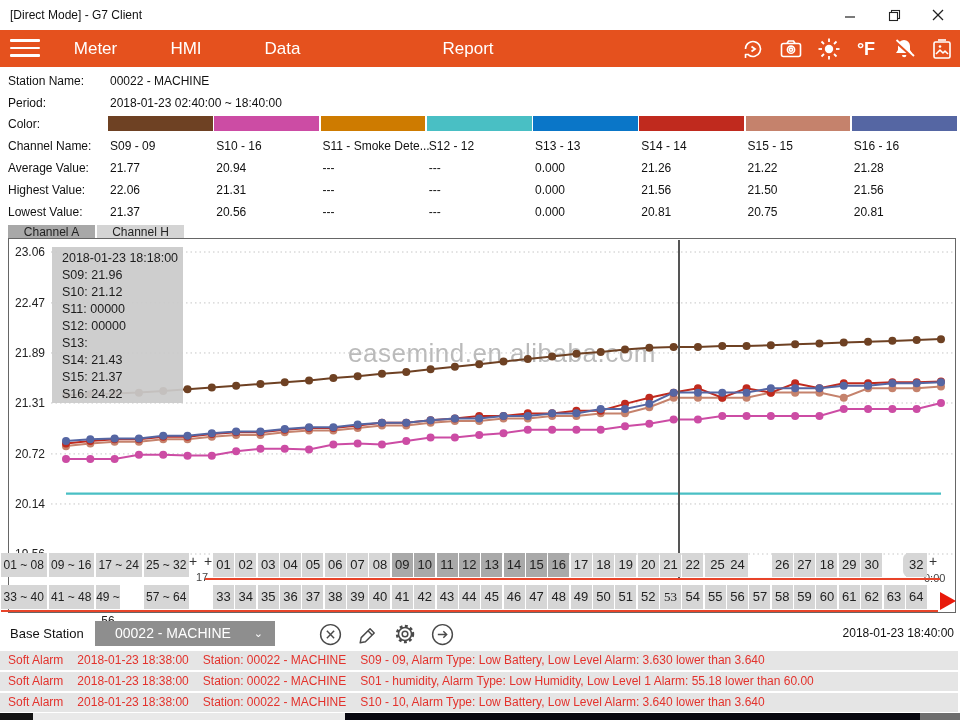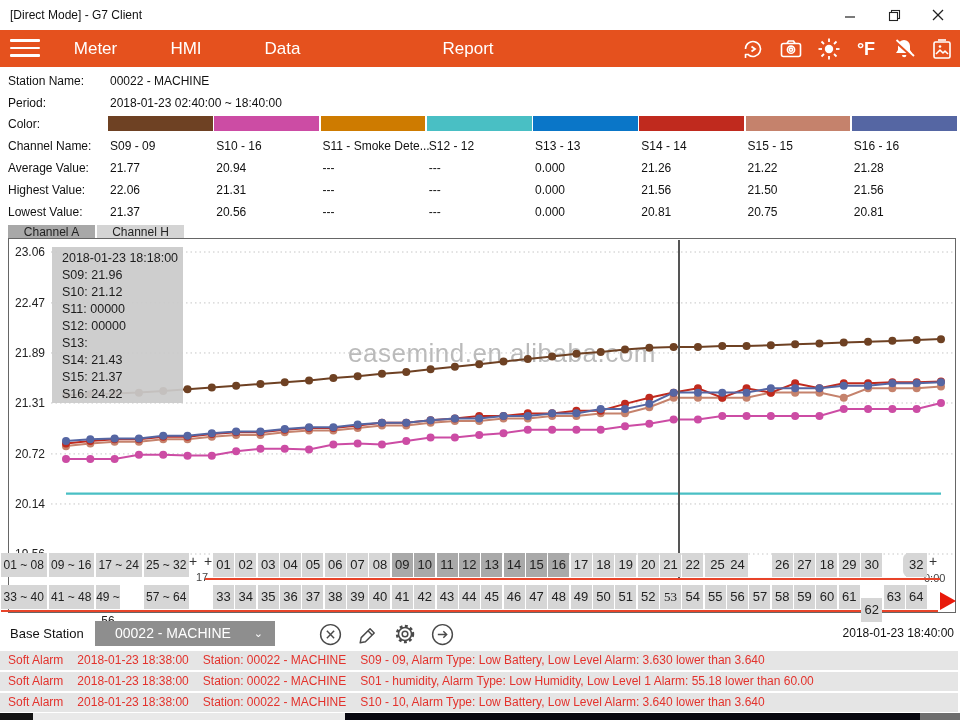--- a/index.html
+++ b/index.html
@@ -497,21 +497,21 @@
       <div class="gbox num" style="left: 637.65px; top: 585px; width: 21px;">52</div>
       <div class="gbox num" style="left: 660px; top: 585px; width: 21px; font-family: Liberation Serif, serif;">53</div>
       <div class="gbox num" style="left: 682.35px; top: 585px; width: 21px;">54</div>
       <div class="gbox num" style="left: 704.7px; top: 585px; width: 21px;">55</div>
       <div class="gbox num" style="left: 727.05px; top: 585px; width: 21px;">56</div>
       <div class="gbox num" style="left: 749.4px; top: 585px; width: 21px;">57</div>
       <div class="gbox num" style="left: 771.75px; top: 585px; width: 21px;">58</div>
       <div class="gbox num" style="left: 794.1px; top: 585px; width: 21px;">59</div>
       <div class="gbox num" style="left: 816.45px; top: 585px; width: 21px;">60</div>
       <div class="gbox num" style="left: 838.8px; top: 585px; width: 21px;">61</div>
-      <div class="gbox num" style="left: 861.15px; top: 598px; width: 21px;">62</div>
+      <div class="gbox num" style="left: 861.15px; top: 585px; width: 21px;">62</div>
       <div class="gbox num" style="left: 883.5px; top: 585px; width: 21px;">63</div>
       <div class="gbox num" style="left: 905.85px; top: 585px; width: 21px;">64</div>
       <div class="red-arrow" style="left: 940px; top: 592px;"></div>
     </div>
 
   <div>
     <div class="bs-label">Base Station</div>
     <div class="dropdown">
       <span>00022 - MACHINE</span>
       <span class="chev">⌄</span>

